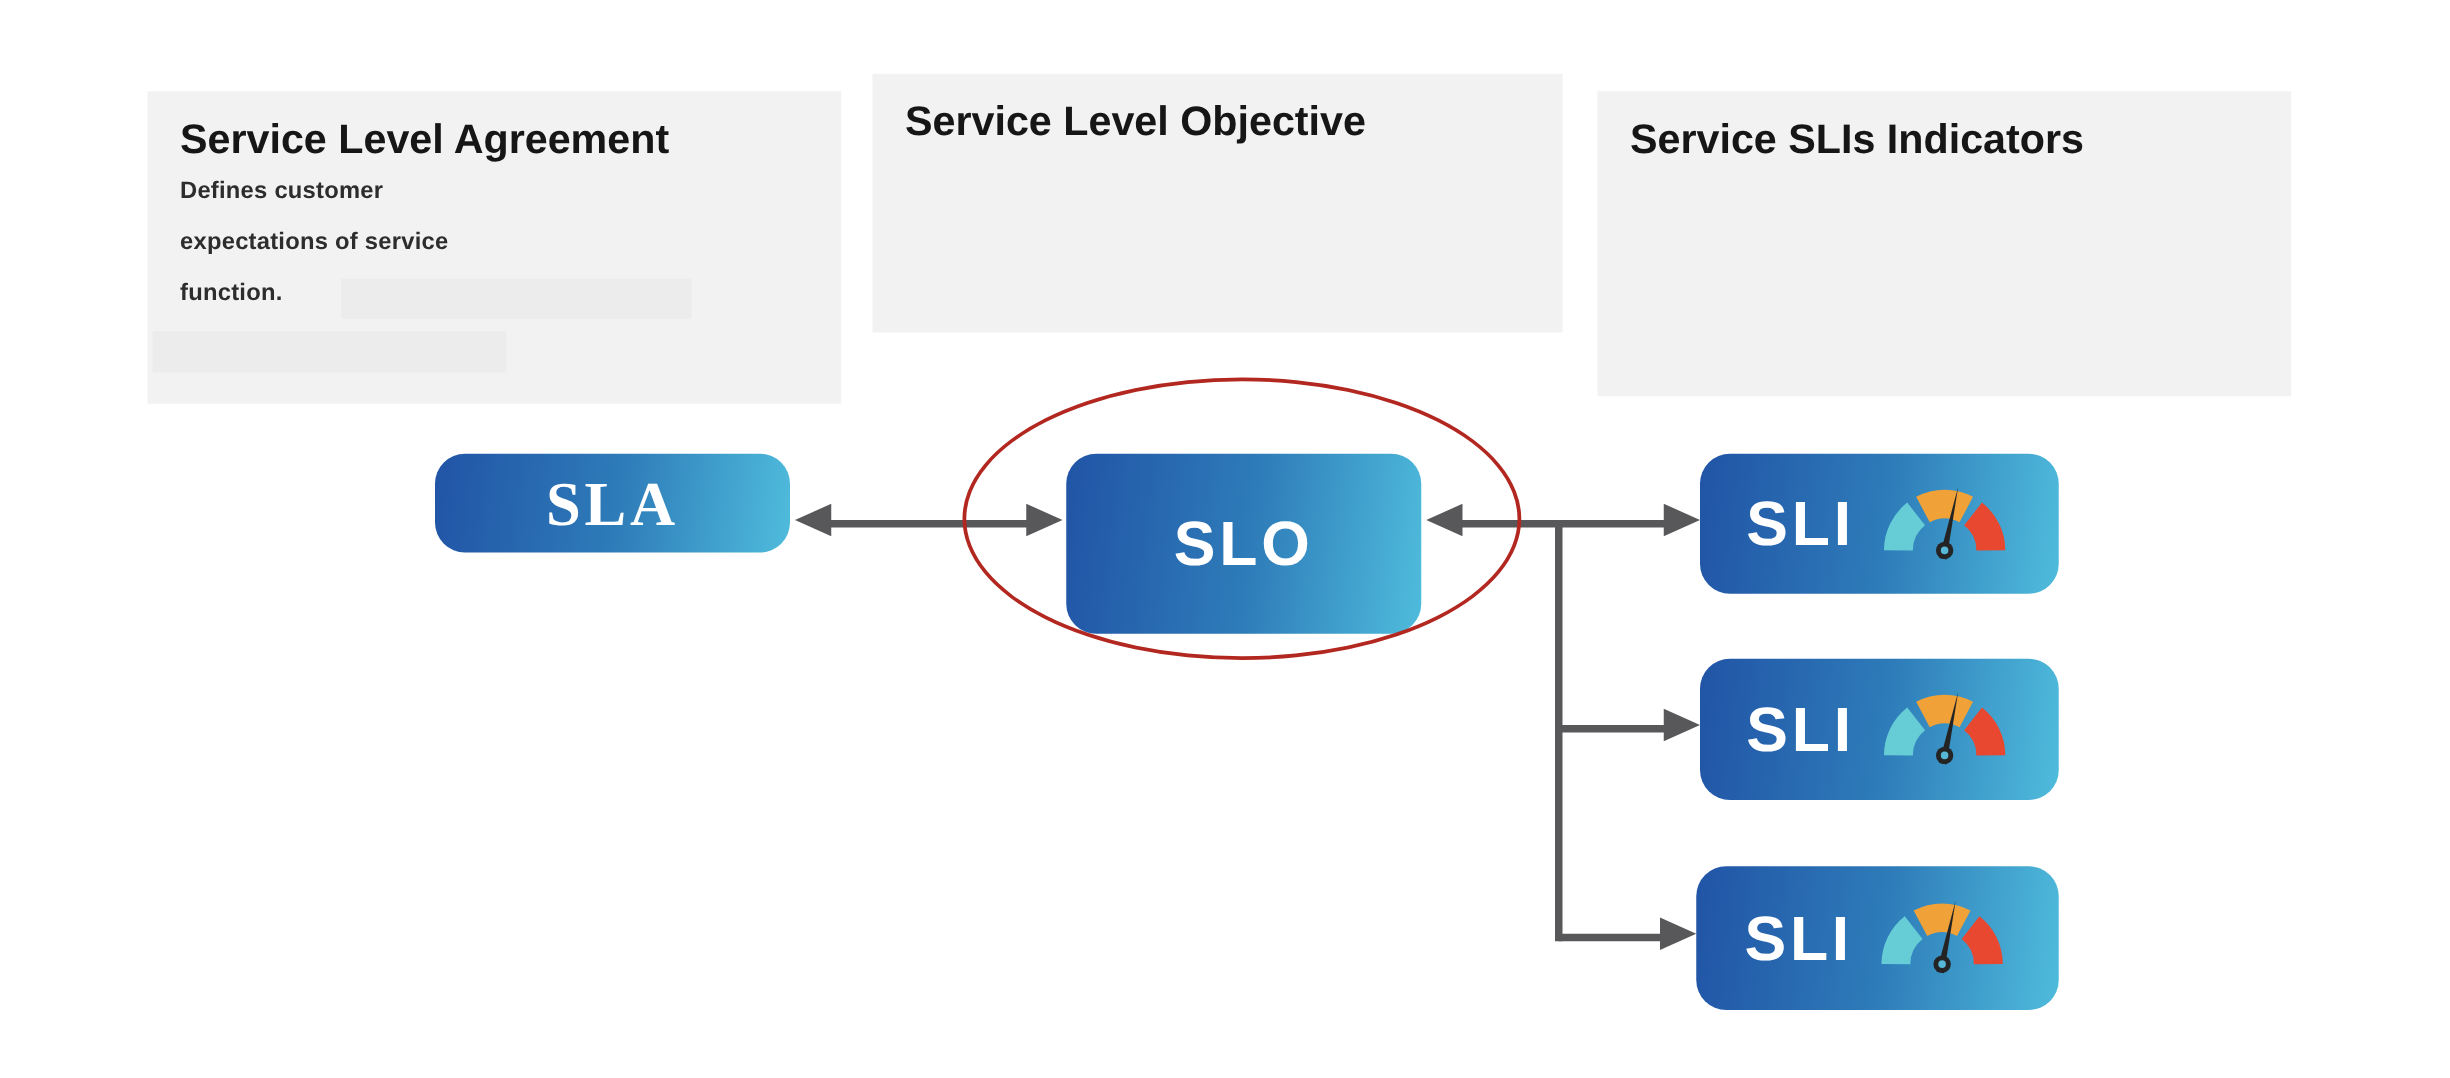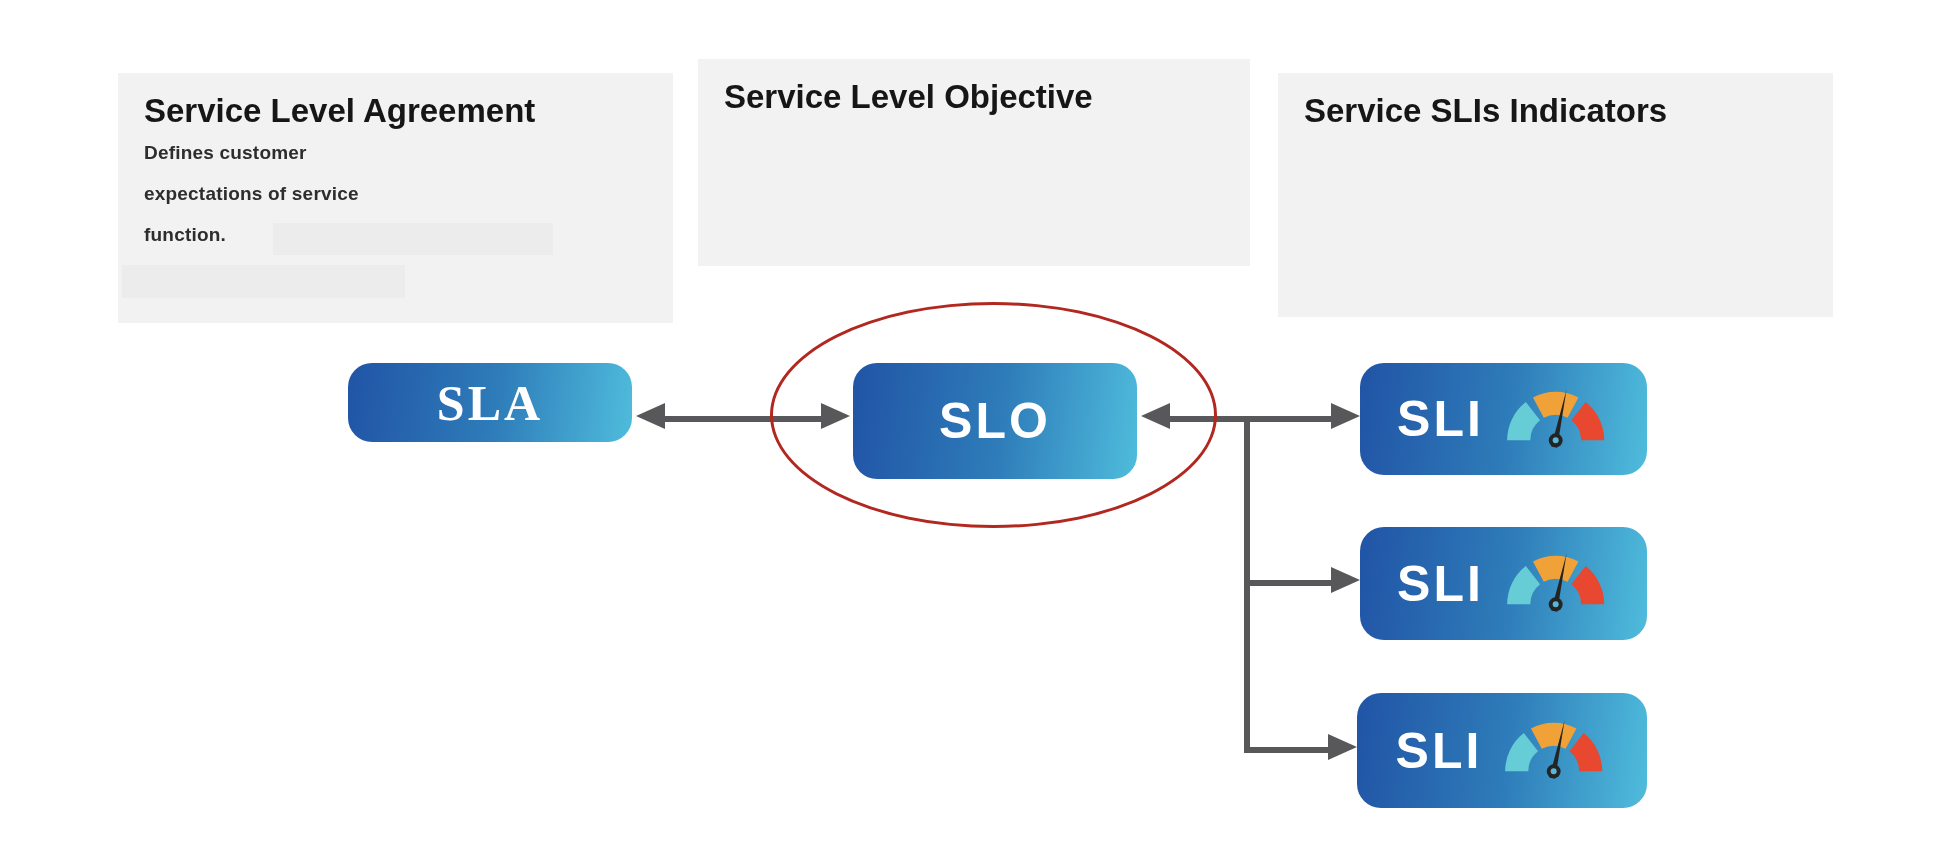--- a/index.html
+++ b/index.html
@@ -79,21 +79,21 @@
     <div class="tri tri-right" style="left:1331px;top:567px;"></div>
 
     <div class="hline" style="left:1247px;top:747px;width:83px;"></div>
     <div class="tri tri-right" style="left:1328px;top:734px;"></div>
   </div>
 
   <div class="node" style="left:348px;top:363px;width:284px;height:79px;font-family:Liberation Serif, serif;">
     <span class="node-label">SLA</span>
   </div>
 
-  <div class="node" style="left:853px;top:363px;width:284px;height:116px;">
+  <div class="node" style="left:853px;top:363px;width:284px;height:144px;">
     <span class="node-label">SLO</span>
   </div>
 
   <div class="node" style="left:1360px;top:363px;width:287px;height:112px;">
     <span class="node-label">SLI</span>
     <svg class="gauge" viewBox="12 16 90 56" width="104" height="65">
       <path class="seg-low" d="M 23 62 A 32 32 0 0 1 35.3 36.8" fill="none" stroke-width="20"></path>
       <path class="seg-mid" d="M 40 33.7 A 32 32 0 0 1 70 33.7" fill="none" stroke-width="20"></path>
       <path class="seg-high" d="M 74.7 36.8 A 32 32 0 0 1 87 62" fill="none" stroke-width="20"></path>
       <polygon class="needle" points="64.4,18 56.3,68.4 51.2,67.3"></polygon>

